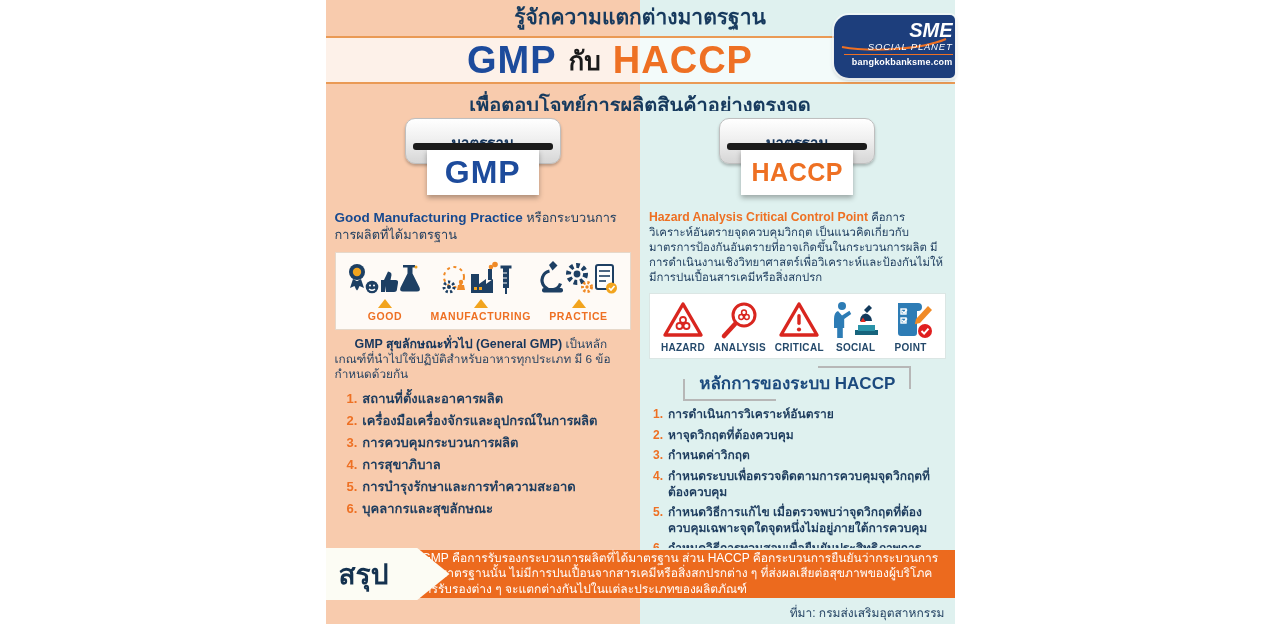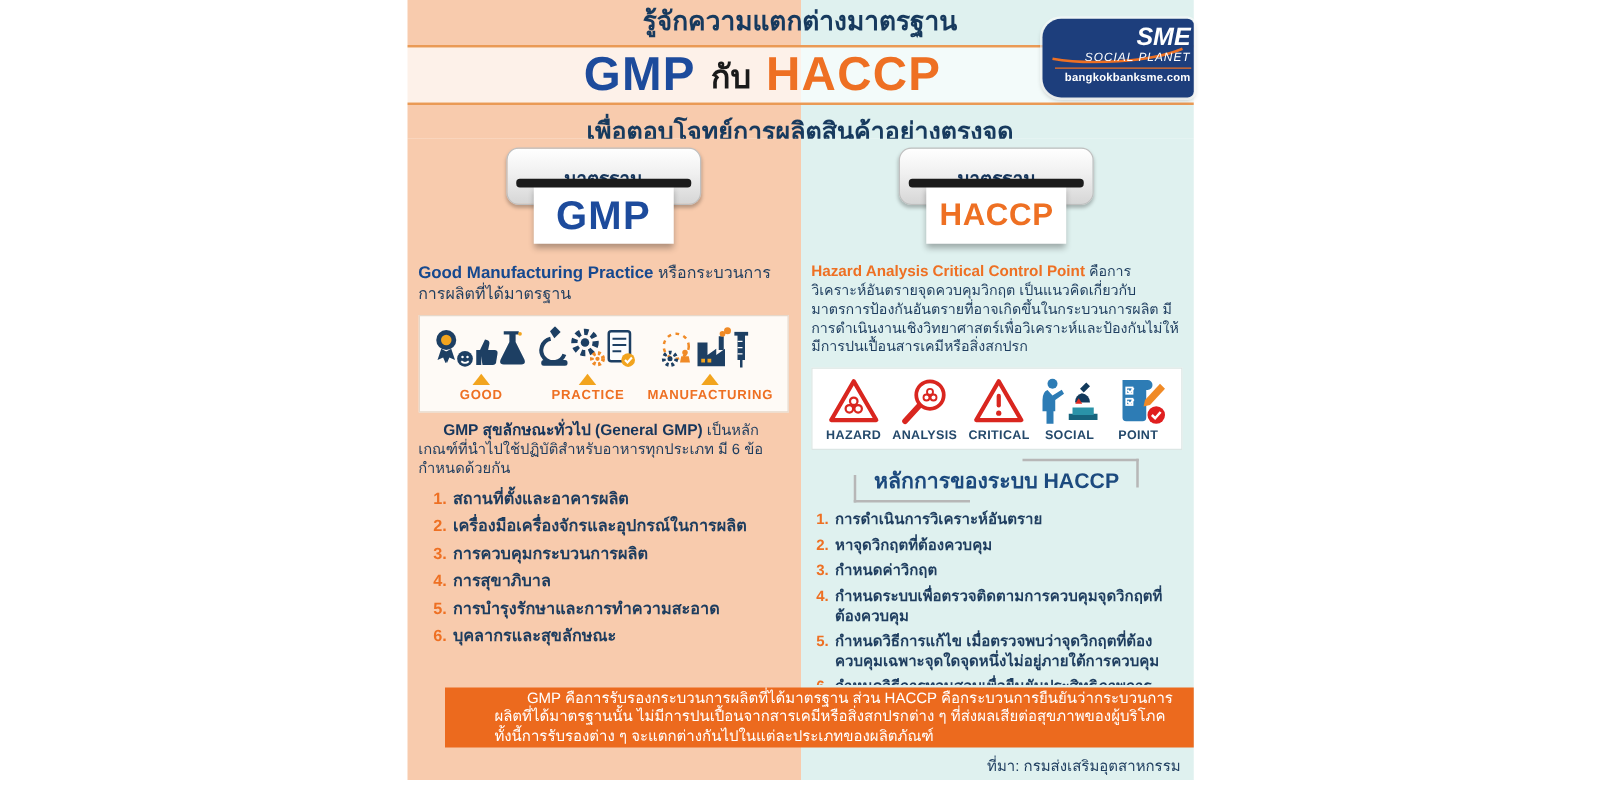--- a/index.html
+++ b/index.html
@@ -176,39 +176,20 @@
               <circle cx="23" cy="24.5" r="1" fill="#fff"></circle>
                 <circle cx="27" cy="24.5" r="1" fill="#fff"></circle>
               <path d="M22 28 q3 2.6 6 0" stroke="#fff" stroke-width="1.4" fill="none"></path>
               <rect x="34" y="19" width="4" height="12" fill="#1d3f63"></rect>
               <path d="M39 31 h8 q3 0 3-3 l1-6 q.5-3-2.5-3 h-5 l1-5 q.3-2.5-2-3 l-1.5-.4 -4 8.4 z" fill="#1d3f63"></path>
               <path d="M56 4 h12 v2.5 h-2.5 v6 l7 14 q1.5 4-2.5 4 h-14 q-4 0-2.5-4 l7-14 v-6 H56 z" fill="#1d3f63"></path>
               <circle cx="69" cy="6" r="1.5" fill="#f2a41e"></circle>
             </svg>
             <div class="tri"></div>
             <div class="icon-label">GOOD</div>
-          </div>
-          <div class="icon-group">
-            <svg width="80" height="36" viewBox="0 0 80 36">
-              <path d="M10 4 l4-4 4.5 4.5 -5 5 z" fill="#1d3f63"></path>
-              <path d="M10.5 10 a9.5 9.5 0 1 0 11 12.5" fill="none" stroke="#1d3f63" stroke-width="3.2"></path>
-              <rect x="3" y="27" width="21" height="4.5" rx="2" fill="#1d3f63"></rect>
-              <circle cx="38" cy="13" r="8.5" fill="none" stroke="#1d3f63" stroke-width="5" stroke-dasharray="3.5 3"></circle>
-                <circle cx="38" cy="13" r="3.4" fill="#1d3f63"></circle>
-              <circle cx="48" cy="26" r="4.5" fill="none" stroke="#f08a26" stroke-width="3" stroke-dasharray="2.2 2"></circle>
-                <circle cx="48" cy="26" r="1.7" fill="#f08a26"></circle>
-              <rect x="57" y="4" width="17" height="24" rx="2" fill="#fdfdfd" stroke="#1d3f63" stroke-width="2"></rect>
-              <line x1="60" y1="10" x2="71" y2="10" stroke="#1d3f63" stroke-width="1.6"></line>
-                <line x1="60" y1="15" x2="71" y2="15" stroke="#1d3f63" stroke-width="1.6"></line>
-                <line x1="60" y1="20" x2="67" y2="20" stroke="#1d3f63" stroke-width="1.6"></line>
-              <circle cx="72.5" cy="27" r="5.5" fill="#f2a41e"></circle>
-                <path d="M70 27 l2 2 3.5-4" stroke="#fff" stroke-width="1.7" fill="none"></path>
-            </svg>
-            <div class="tri"></div>
-            <div class="icon-label">PRACTICE</div>
           </div>
           <div class="icon-group">
             <svg width="80" height="36" viewBox="0 0 80 36">
               <circle cx="13" cy="16" r="10" fill="none" stroke="#f08a26" stroke-width="2" stroke-dasharray="3 3.6"></circle>
               <circle cx="8" cy="26" r="5" fill="none" stroke="#1d3f63" stroke-width="3" stroke-dasharray="2.2 2.2"></circle>
                 <circle cx="8" cy="26" r="2" fill="#1d3f63"></circle>
               <circle cx="20" cy="21" r="2.2" fill="#f08a26"></circle>
                 <path d="M17 24 h6 l1 5 h-8 z" fill="#f08a26"></path>
               <rect x="47" y="8" width="4" height="11" fill="#1d3f63"></rect>
               <circle cx="50" cy="6" r="2.3" fill="#f08a26"></circle>
@@ -219,20 +200,39 @@
               <rect x="62" y="7" width="6" height="20" fill="#1d3f63"></rect>
                 <rect x="59.5" y="4.5" width="11" height="3" fill="#1d3f63"></rect>
                 <rect x="64" y="27" width="2" height="6" fill="#1d3f63"></rect>
               <line x1="62" y1="12" x2="66" y2="12" stroke="#fff" stroke-width="1"></line>
                 <line x1="62" y1="17" x2="66" y2="17" stroke="#fff" stroke-width="1"></line>
                 <line x1="62" y1="22" x2="66" y2="22" stroke="#fff" stroke-width="1"></line>
             </svg>
             <div class="tri"></div>
             <div class="icon-label">MANUFACTURING</div>
           </div>
+          <div class="icon-group">
+            <svg width="80" height="36" viewBox="0 0 80 36">
+              <path d="M10 4 l4-4 4.5 4.5 -5 5 z" fill="#1d3f63"></path>
+              <path d="M10.5 10 a9.5 9.5 0 1 0 11 12.5" fill="none" stroke="#1d3f63" stroke-width="3.2"></path>
+              <rect x="3" y="27" width="21" height="4.5" rx="2" fill="#1d3f63"></rect>
+              <circle cx="38" cy="13" r="8.5" fill="none" stroke="#1d3f63" stroke-width="5" stroke-dasharray="3.5 3"></circle>
+                <circle cx="38" cy="13" r="3.4" fill="#1d3f63"></circle>
+              <circle cx="48" cy="26" r="4.5" fill="none" stroke="#f08a26" stroke-width="3" stroke-dasharray="2.2 2"></circle>
+                <circle cx="48" cy="26" r="1.7" fill="#f08a26"></circle>
+              <rect x="57" y="4" width="17" height="24" rx="2" fill="#fdfdfd" stroke="#1d3f63" stroke-width="2"></rect>
+              <line x1="60" y1="10" x2="71" y2="10" stroke="#1d3f63" stroke-width="1.6"></line>
+                <line x1="60" y1="15" x2="71" y2="15" stroke="#1d3f63" stroke-width="1.6"></line>
+                <line x1="60" y1="20" x2="67" y2="20" stroke="#1d3f63" stroke-width="1.6"></line>
+              <circle cx="72.5" cy="27" r="5.5" fill="#f2a41e"></circle>
+                <path d="M70 27 l2 2 3.5-4" stroke="#fff" stroke-width="1.7" fill="none"></path>
+            </svg>
+            <div class="tri"></div>
+            <div class="icon-label">PRACTICE</div>
+          </div>
         </div>
 
 
         <p class="para"><span class="b">GMP สุขลักษณะทั่วไป (General GMP)</span><span> เป็นหลักเกณฑ์ที่นำไปใช้ปฏิบัติสำหรับอาหารทุกประเภท มี 6 ข้อกำหนดด้วยกัน</span></p>
 
         <ul class="num-list gmp-list">
           <li>
               <span class="num">1.</span>
               <span>สถานที่ตั้งและอาคารผลิต</span>
             </li>
@@ -364,19 +364,22 @@
             </li>
 
         </ul>
       </div>
     </div>
 
     <div class="summary-row">
       <div class="summary-banner">
         <div class="summary-text">GMP คือการรับรองกระบวนการผลิตที่ได้มาตรฐาน ส่วน HACCP คือกระบวนการยืนยันว่ากระบวนการผลิตที่ได้มาตรฐานนั้น ไม่มีการปนเปื้อนจากสารเคมีหรือสิ่งสกปรกต่าง ๆ ที่ส่งผลเสียต่อสุขภาพของผู้บริโภค ทั้งนี้การรับรองต่าง ๆ จะแตกต่างกันไปในแต่ละประเภทของผลิตภัณฑ์</div>
       </div>
+      <div class="summary-label">
+        <span>สรุป</span>
+      </div>
     </div>
 
     <div class="footer-row">
       <span class="source-text">ที่มา: กรมส่งเสริมอุตสาหกรรม</span>
     </div>
   </div>
 </div>
 
 </body></html>

